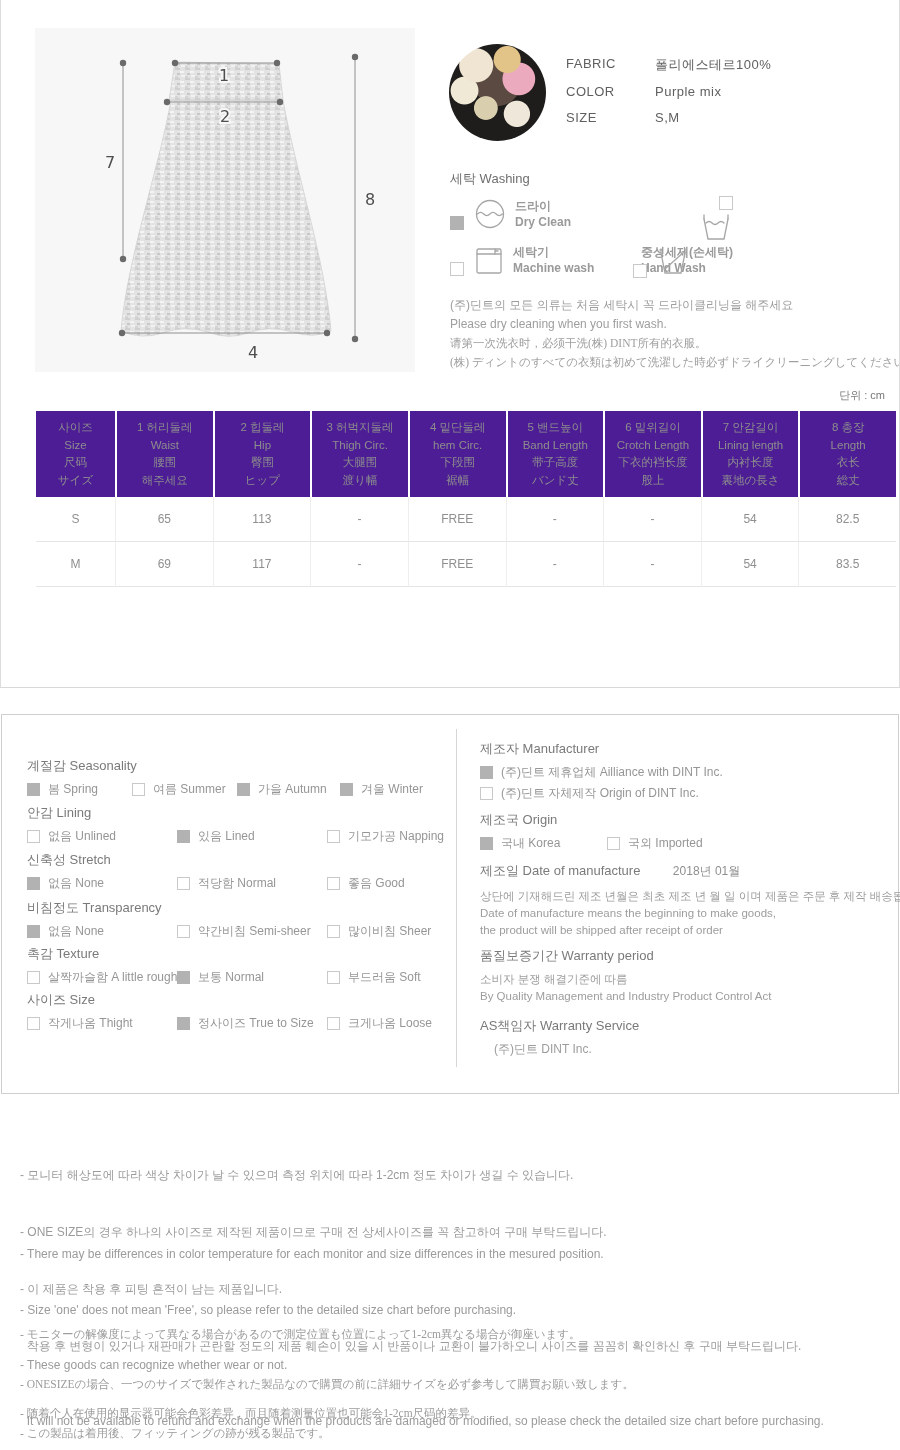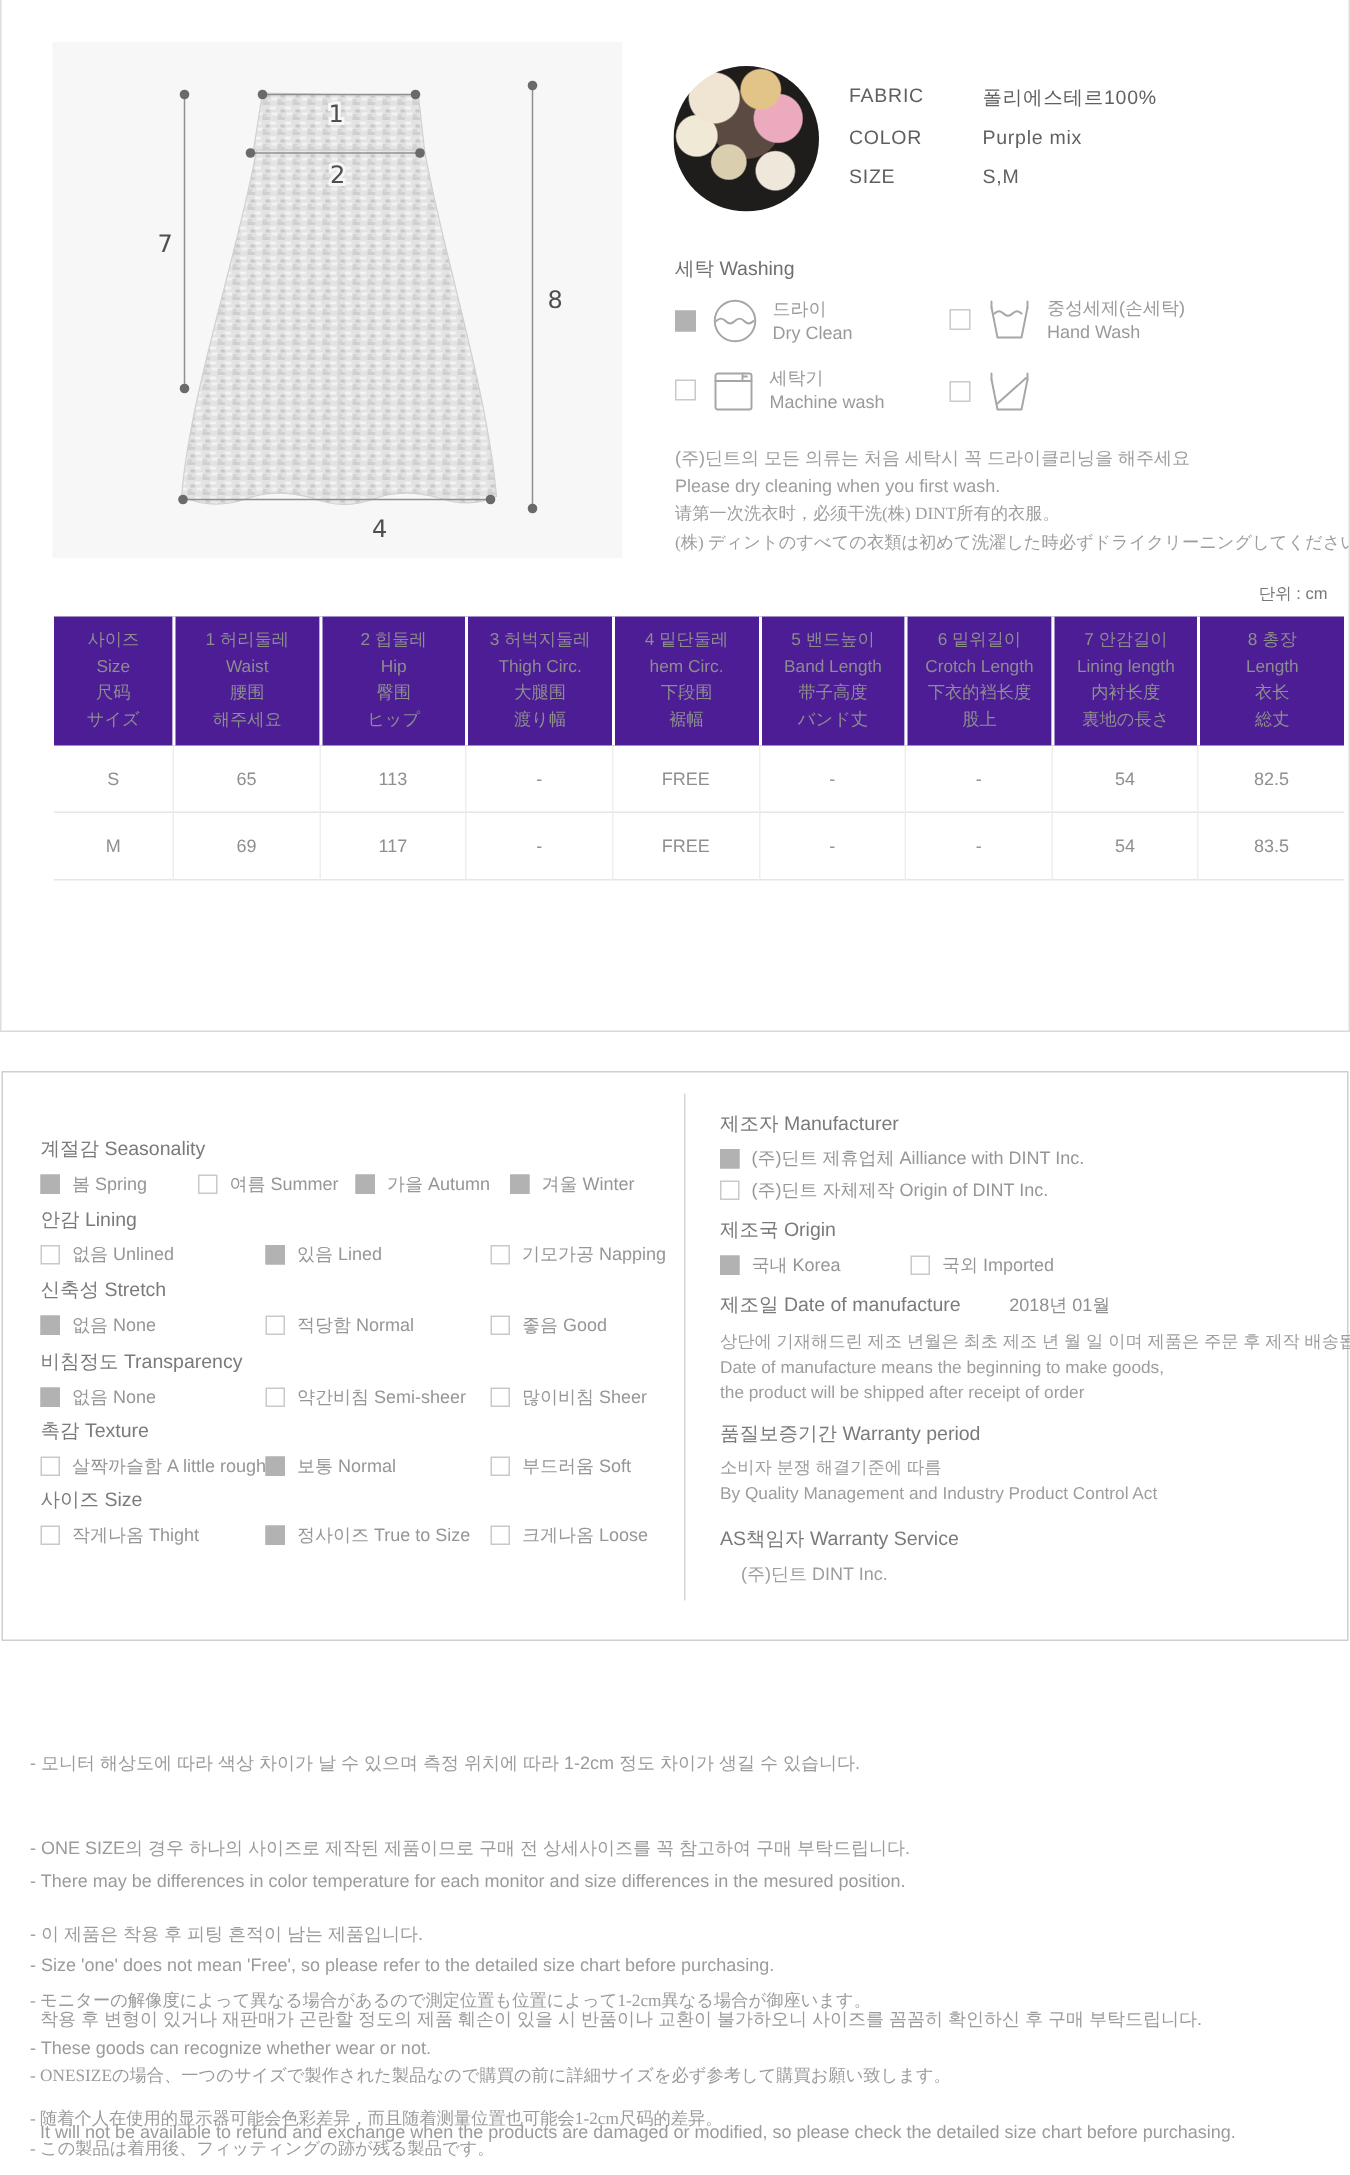--- a/index.html
+++ b/index.html
@@ -21,21 +21,21 @@
       radial-gradient(circle at 70% 72%, #efe8da 0 13%, rgba(0,0,0,0) 14%),
       radial-gradient(circle at 50% 40%, #5a4a42 0 30%, rgba(0,0,0,0) 31%),
       #1f1d1c;}
 
   .info-row{position:absolute;left:565px;font-size:13px;color:#5f5f5f;letter-spacing:.5px;}
   .info-row .val{position:absolute;left:89px;white-space:nowrap;color:#606060;}
 
   .sec-title{font-size:13px;color:#6f6f6f;}
   .wash-title{position:absolute;left:449px;top:170px;}
 
-  .wash-item{position:absolute;display:flex;align-items:center;}
+  .wash-item{position:absolute;display:flex;align-items:flex-end;font-weight:bold;}
   .cb{display:inline-block;width:11px;height:11px;border:1px solid #c9c9c9;background:#fff;flex:0 0 auto;}
   .cb[data-checked="true"]{background:#b2b2b2;border-color:#b2b2b2;}
   .wash-item .cb{width:12px;height:12px;}
   .wash-icon{display:inline-block;margin-left:9px;line-height:0;}
   .wash-icon svg{stroke:#a6a6a6;fill:none;stroke-width:1.3;stroke-linecap:round;stroke-linejoin:round;}
   .wash-label{margin-left:8px;font-size:12px;color:#9a9a9a;line-height:16px;white-space:nowrap;}
 
   .care-notes{position:absolute;left:449px;top:296px;font-size:12px;color:#9e9e9e;line-height:19px;white-space:nowrap;}
   .care-notes .serif{font-family:"Liberation Serif","DejaVu Serif",serif;font-size:11.5px;}
 
@@ -157,21 +157,21 @@
           <circle cx="17" cy="16" r="13.5"></circle>
           <path d="M4.5 16 q3.1 -3.2 6.2 0 q3.1 3.2 6.2 0 q3.1 -3.2 6.2 0 q3.1 3.2 6.2 0"></path>
         </svg>
       </span>
       <span class="wash-label">
         <div>드라이</div>
           <div>Dry Clean</div>
       </span>
     </div>
 
-    <div class="wash-item" style="left:632px;top:196px;">
+    <div class="wash-item" style="left:632px;top:196px;flex-direction:column;">
       <span class="cb" data-checked="false"></span>
       <span class="wash-icon">
         <svg width="34" height="34" viewBox="0 0 34 34">
           <path d="M5 9 L9 29 L25 29 L29 9"></path>
           <path d="M5 9 L5 5 M29 9 L29 5"></path>
           <path d="M7 13 q3 -3 6 0 q3 3 6 0 q3 -3 6 0"></path>
         </svg>
       </span>
       <span class="wash-label">
         <div>중성세제(손세탁)</div>

